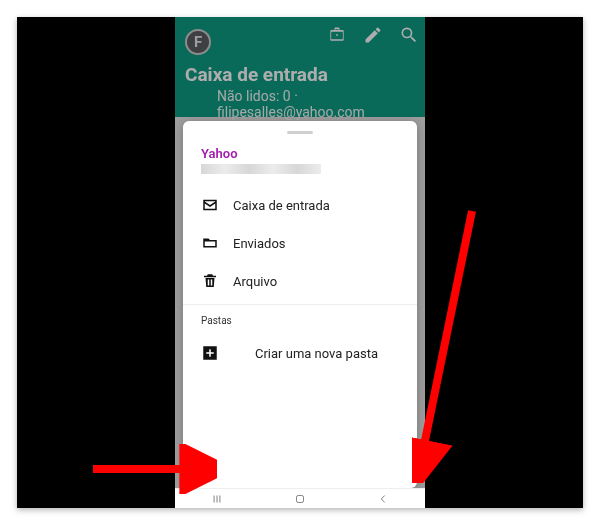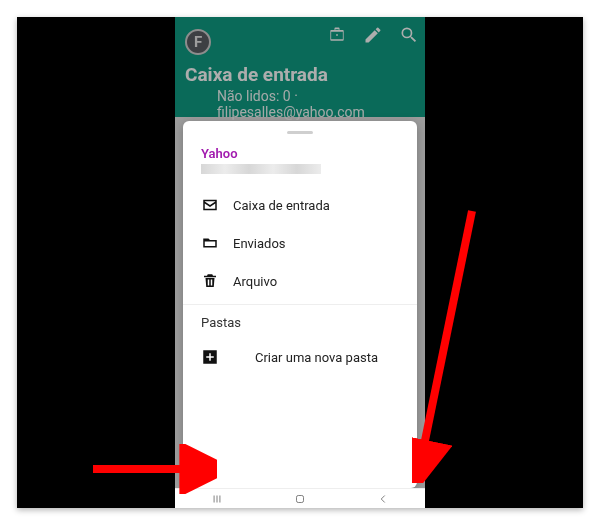--- a/index.html
+++ b/index.html
@@ -59,21 +59,21 @@
       background: linear-gradient(90deg, #d7d7d7 0%, #ececec 20%, #d7d7d7 40%, #ececec 60%, #d7d7d7 80%, #ececec 100%);
       filter: blur(0.6px);
     }
     .items { padding-top: 2px; }
     .item {
       display: flex; align-items: center; gap: 14px;
       padding: 10px 18px; font-size: 13px; color: #222;
     }
     .item .it-ico { width: 18px; height: 18px; fill: #111; flex-shrink: 0; }
     .section-label {
-      padding: 10px 18px 6px 18px; font-size: 13px; color: #333;
+      padding: 10px 18px 6px 18px; font-size: 10px; color: #333;
       border-top: 1px solid #eee; margin-top: 4px;
     }
     .add-item { padding: 12px 18px 14px 18px; gap: 36px; }
 
     .sysnav {
       position: absolute; left: 0; right: 0; bottom: 0; height: 20px;
       background: #fff;
       display: flex; align-items: center; justify-content: space-around;
       border-top: 1px solid #eee;
     }

